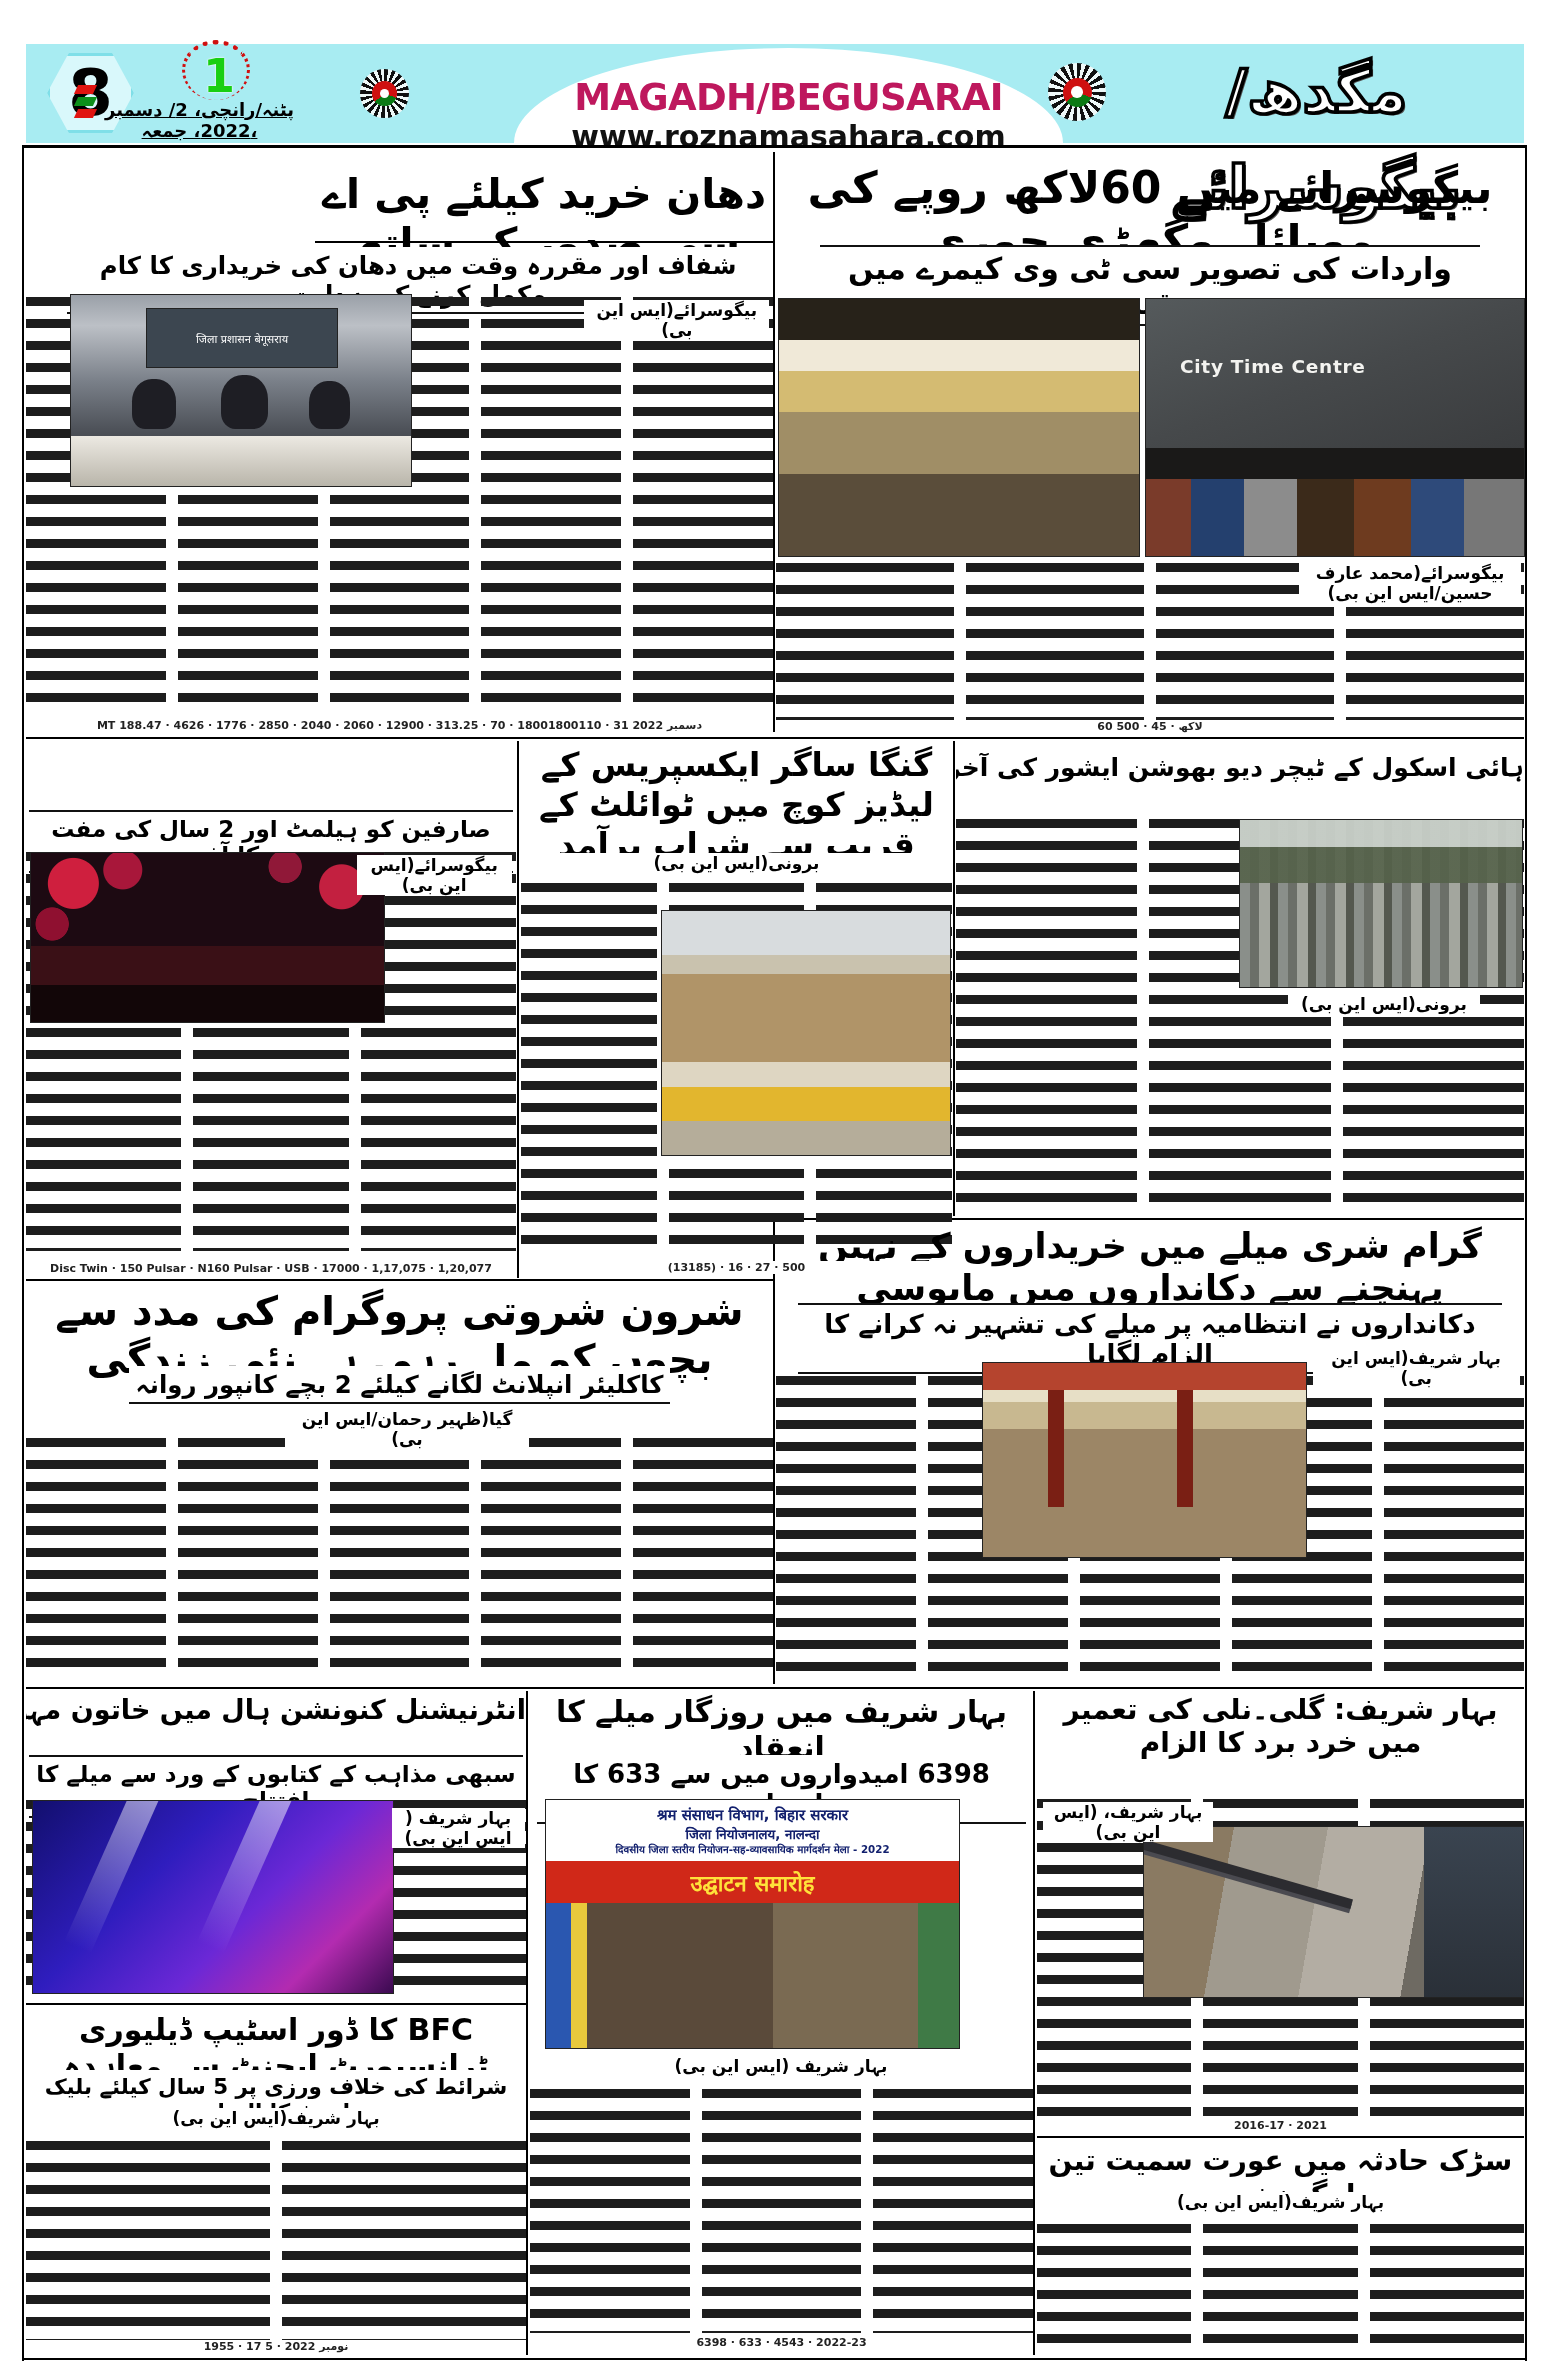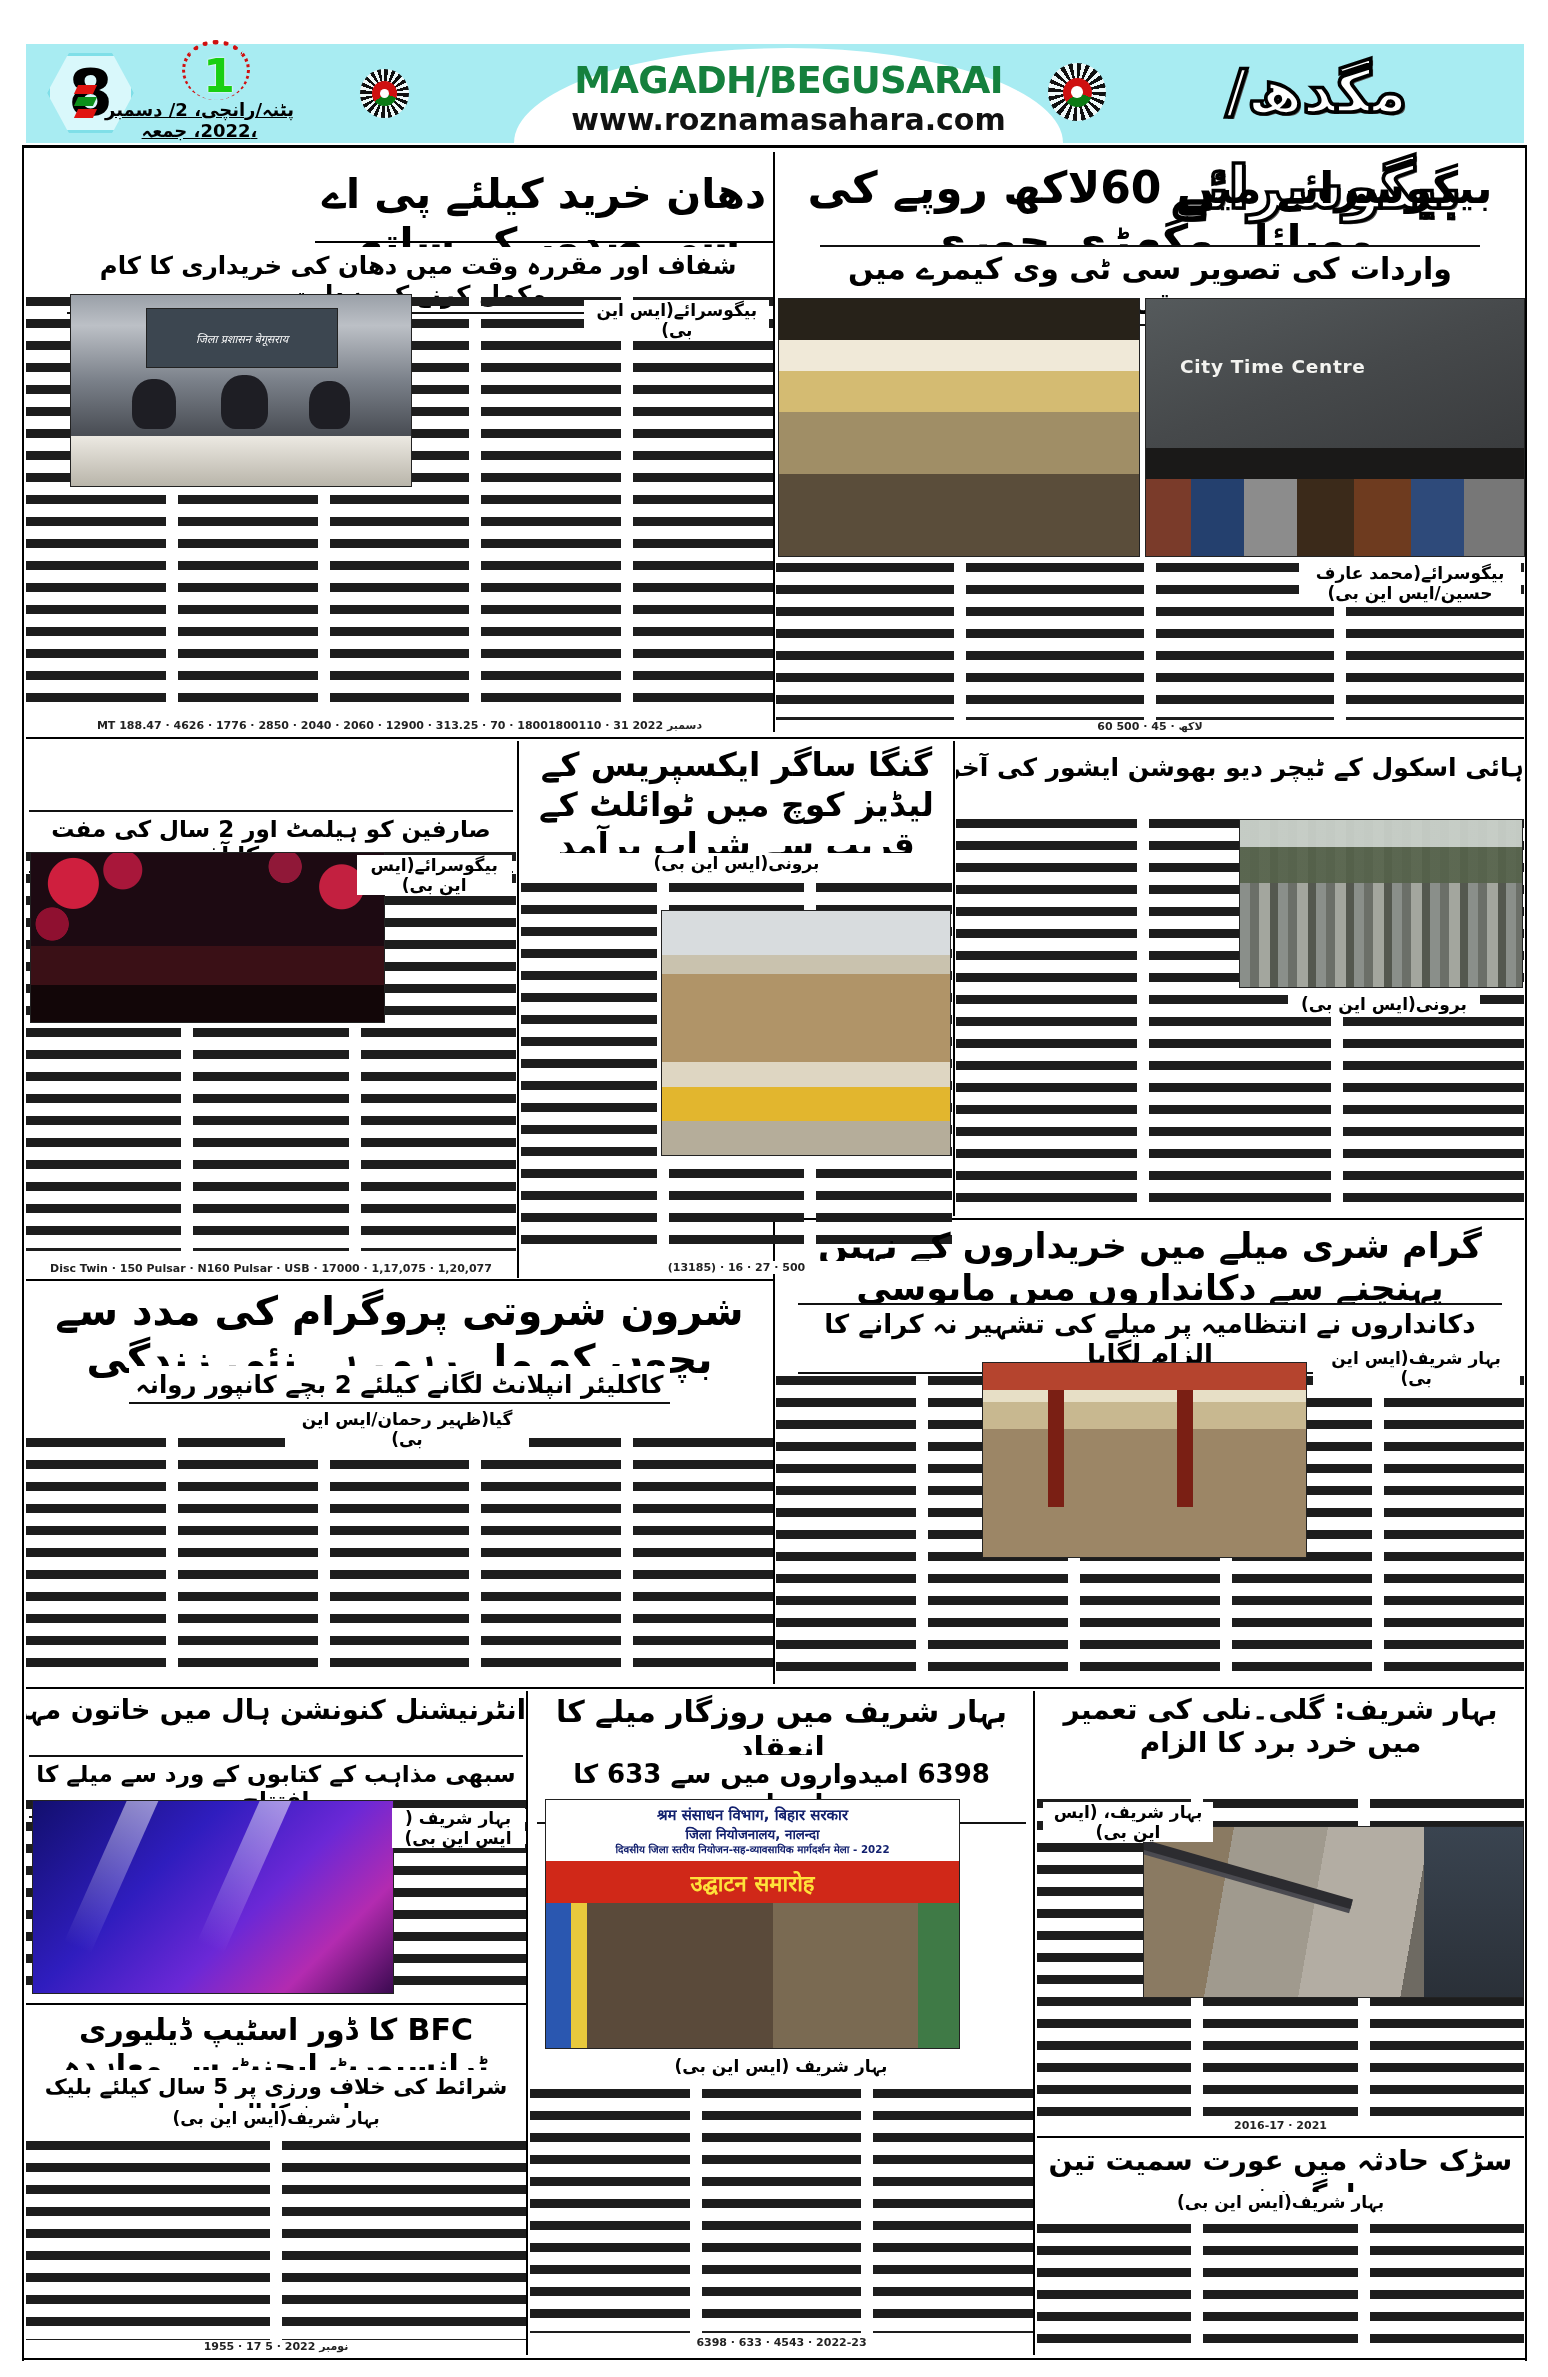--- a/index.html
+++ b/index.html
@@ -26,21 +26,21 @@
   .fm-r{background:#e01410;} .fm-g{background:#0c8f1a;}
   .dateline{position:absolute;left:59px;bottom:2.2px;width:229px;text-align:center;
             font-size:18px;font-weight:bold;direction:rtl;text-decoration:underline;}
   .rosette{position:absolute;border-radius:50%;
            background:repeating-conic-gradient(#101010 0deg 9deg,#eef8f8 9deg 18deg);}
   .rosette .core{position:absolute;left:25%;top:25%;width:50%;height:50%;border-radius:50%;
                  background:conic-gradient(#cf1010 0 110deg,#0a7a14 110deg 230deg,#cf1010 230deg 360deg);}
   .rosette .dot{position:absolute;left:40%;top:40%;width:20%;height:20%;border-radius:50%;background:#fff;}
   .ellipse{position:absolute;left:488px;top:4.4px;width:549px;height:95px;background:#fff;
            border-radius:50% 50% 0 0 / 100% 100% 0 0;text-align:center;}
-  .region-en{margin-top:11px;font-size:37px;font-weight:bold;color:#15803d;letter-spacing:-0.7px;}
+  .region-en{margin-top:28px;font-size:37px;font-weight:bold;color:#be185d;letter-spacing:-0.7px;}
   .website{font-size:30px;font-weight:bold;color:#111;}
   .region-ur{position:absolute;left:1085px;top:0;width:411px;height:99px;direction:rtl;
              font-size:59px;font-weight:900;line-height:96px;text-align:center;color:#fff;
              -webkit-text-stroke:3.7px #000;text-shadow:2.2px 2.2px 0 #555;}
   
   .hrule,.vrule{position:absolute;background:#000;}
   
   .art{position:absolute;}
   .hl{position:absolute;direction:rtl;font-weight:900;text-align:center;line-height:1.2;color:#000;margin:0;}
   .sub{position:absolute;direction:rtl;font-weight:bold;text-align:center;background:#fff;
@@ -148,21 +148,21 @@
     <div class="hrule" style="right:0;top:89px;width:458px;height:2.2px;position:absolute;"></div>
     <div class="sub" style="left:41px;right:3.7px;top:95px;font-size:24.4px;border-top:none;">شفاف اور مقررہ وقت میں دھان کی خریداری کا کام مکمل کرنے کی ہدایت</div>
     <div class="byline" style="right:3.7px;top:148px;width:185px;">بیگوسرائے(ایس این بی)</div>
     <div class="body" style="left:0;top:145px;width:747px;height:414px;">
       <div class="colx"></div>
       <div class="colx"></div>
       <div class="colx"></div>
       <div class="colx"></div>
       <div class="colx"></div>
     </div>
-    <div class="photo ph-meeting" style="left:44px;top:142px;width:340px;height:191px;font-style:italic;">
+    <div class="photo ph-meeting" style="left:44px;top:142px;width:340px;height:191px;">
       <div class="board">जिला प्रशासन बेगूसराय</div>
       <div class="fig-dark" style="left:18%;top:44%;width:13%;height:26%;"></div>
       <div class="fig-dark" style="left:44%;top:42%;width:14%;height:28%;"></div>
       <div class="fig-dark" style="left:70%;top:45%;width:12%;height:25%;"></div>
       <div class="table"></div>
     </div>
     <div class="figs" style="bottom:4.4px;">MT 188.47  ·  4626  ·  1776  ·  2850  ·  2040  ·  2060  ·  12900  ·  313.25  ·  70  ·  18001800110  ·  31 دسمبر 2022</div>
   </section>
 
   <section class="art" style="left:776px;top:152px;width:748px;height:584px;">

